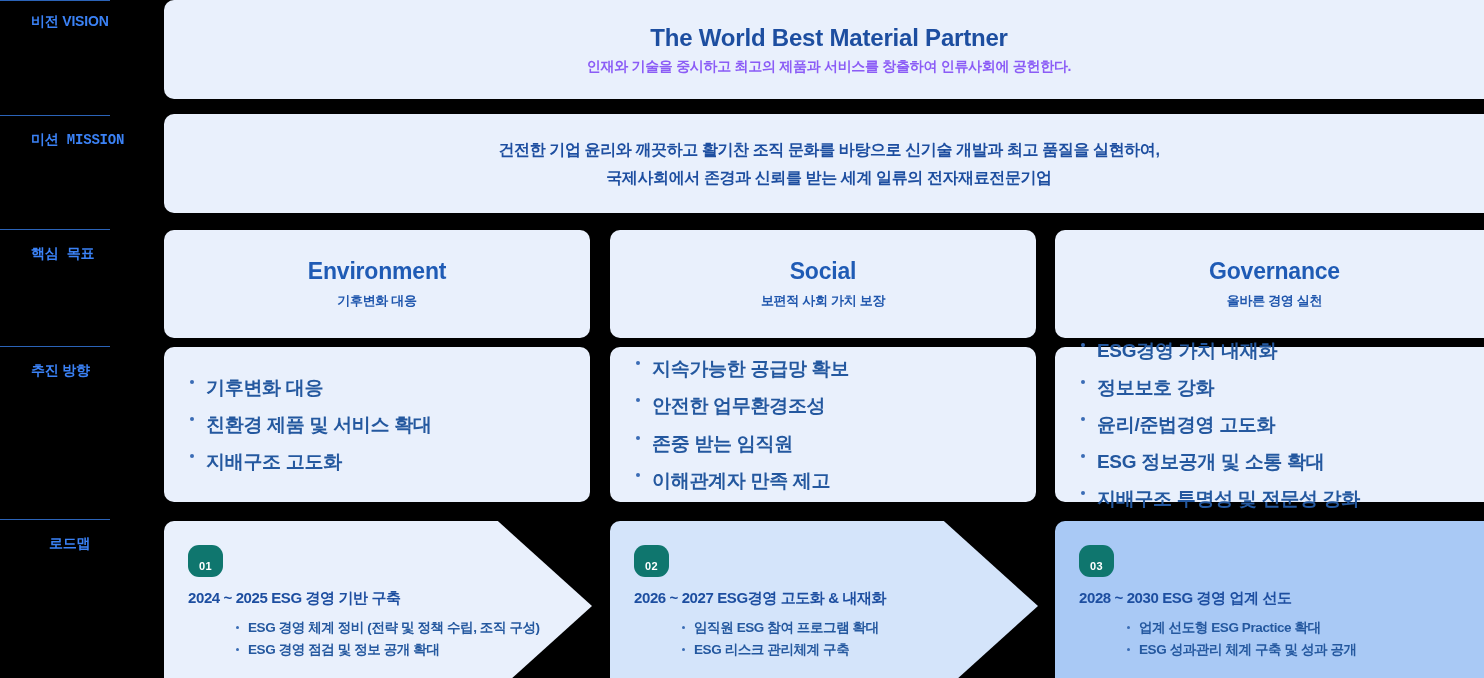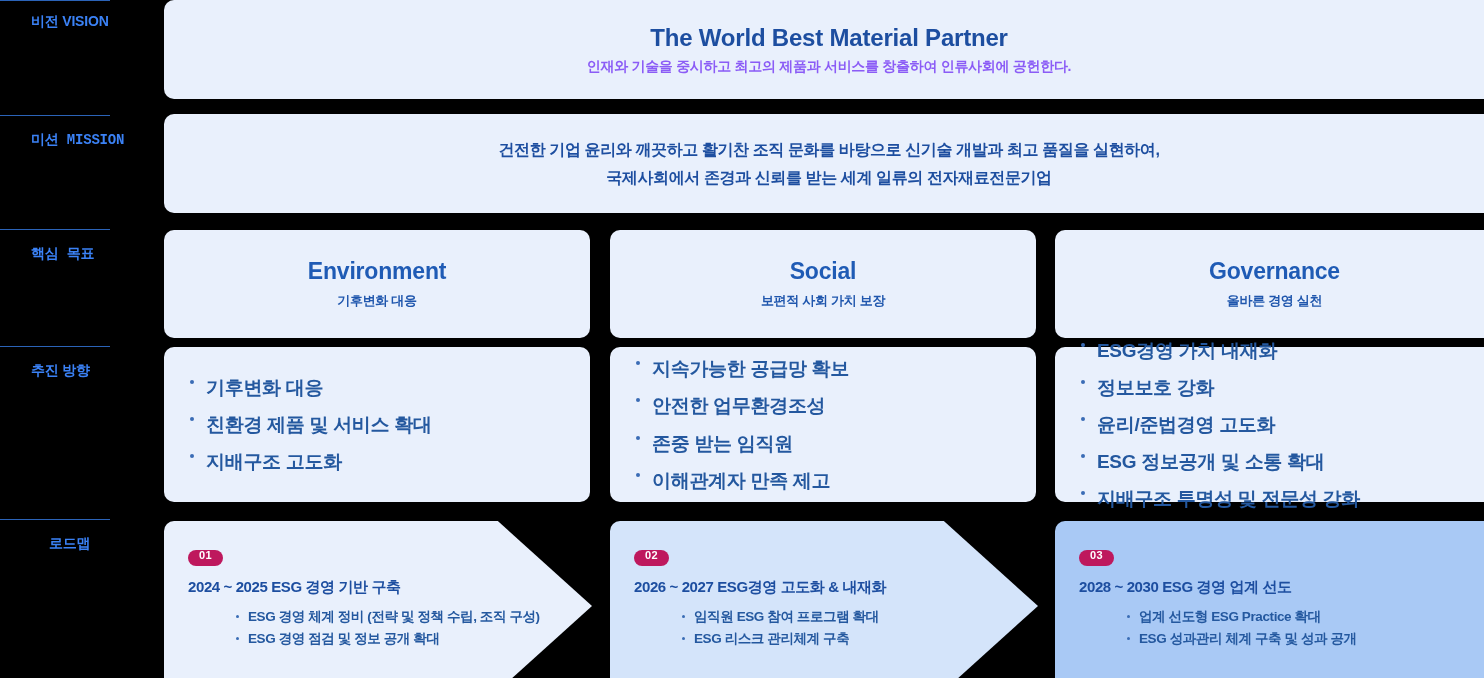--- a/index.html
+++ b/index.html
@@ -140,26 +140,26 @@
     inset: 0;
     border-radius: 10px;
   }
   .rm .rm-inner {
     position: relative;
     z-index: 2;
     padding: 24px 0 0 24px;
   }
   .rm-badge {
     display: inline-block;
-    background: #be185d;
+    background: #0f766e;
     color: #ffffff;
     font-size: 11px;
     font-weight: bold;
     letter-spacing: 0.4px;
-    padding: 0 11px 5px;
+    padding: 16px 11px 5px;
     border-radius: 11px;
     line-height: 1;
   }
   .rm-title {
     color: #1d4ea0;
     font-size: 15px;
     font-weight: bold;
     letter-spacing: -0.4px;
     margin-top: 12px;
   }

